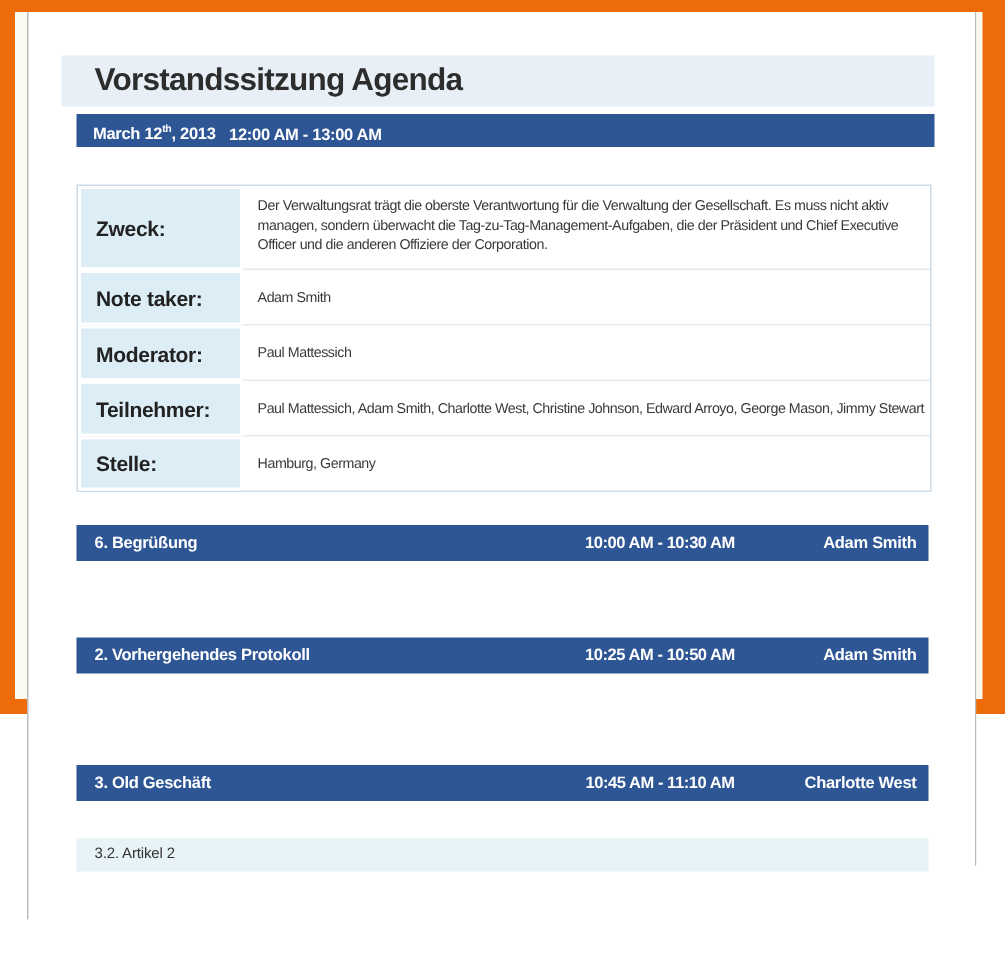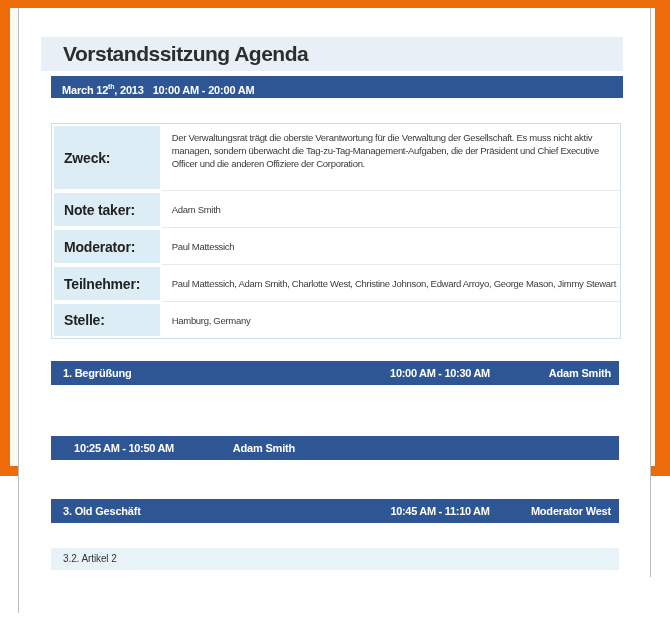--- a/index.html
+++ b/index.html
@@ -50,36 +50,36 @@
     width:96px;background:var(--label_bg,#dcedf6);
     border:2px solid #ffffff;
     font-size:14px;font-weight:bold;color:#222;
     padding:6px 6px 6px 10px;letter-spacing:-0.2px;vertical-align:top;
   }
   td.val{
     font-size:9.5px;letter-spacing:-0.3px;color:var(--text_body,#3a3a3a);
     padding:5px 4px 5px 10px;line-height:13px;height:26px;
     border-bottom:1px solid #e3ebf1;
   }
-  tr.first td.val{height:auto;padding-top:7px;padding-bottom:20px;margin-top:28px;}
+  tr.first td.val{height:auto;padding-top:7px;padding-bottom:9px;margin-top:28px;}
   tr:last-child td.val{border-bottom:none;}
   td.nowrap{white-space:nowrap;}
   .bar{
     display:flex;align-items:center;
     margin-left:10px;width:548px;height:24px;
     padding:0 8px 0 12px;
     background:var(--accent_blue,#2e5694);
     color:#fff;font-size:11px;font-weight:bold;letter-spacing:-0.2px;
   }
   .bar .b-title{flex:1;}
   .bar .b-time{width:122px;text-align:center;letter-spacing:-0.3px;}
   .bar .b-owner{width:110px;text-align:right;}
   .bar1{margin-top:22px;}
   .bar2{margin-top:51px;}
-  .bar3{margin-top:39px;}
+  .bar3{margin-top:61px;}
   .sub{
     margin-left:10px;width:556px;height:22px;line-height:22px;
     background:var(--subitem_bg,#e8f3f8);
     font-size:10px;color:#333;padding-left:12px;letter-spacing:-0.1px;
   }
   .sub1{margin-top:24px;}
   .sub2{margin-top:25px;}
 </style>
 </head>
 <body>
@@ -87,21 +87,21 @@
 <div class="frame">
   <div class="mat">
     <div class="page">
       <div class="content">
 
         <div class="title-band">
           <h1>Vorstandssitzung Agenda</h1>
         </div>
 
         <div class="date-bar">
-          <span>March 12</span><sup>th</sup><span>, 2013</span><span class="date-time">10:00 AM - 20:00 AM</span>
+          <span>March 12</span><sup>th</sup><span>, 2013</span><span class="date-time">12:00 AM - 13:00 AM</span>
         </div>
 
         <table class="info">
           <tbody>
               <tr class="first">
             <td class="lab">Zweck:</td>
             <td class="val">Der Verwaltungsrat trägt die oberste Verantwortung für die Verwaltung der Gesellschaft. Es muss nicht aktiv managen, sondern überwacht die Tag-zu-Tag-Management-Aufgaben, die der Präsident und Chief Executive Officer und die anderen Offiziere der Corporation.</td>
           </tr>
           <tr>
             <td class="lab">Note taker:</td>
@@ -116,34 +116,35 @@
             <td class="val nowrap">Paul Mattessich, Adam Smith, Charlotte West, Christine Johnson, Edward Arroyo, George Mason, Jimmy Stewart</td>
           </tr>
           <tr>
             <td class="lab">Stelle:</td>
             <td class="val nowrap">Hamburg, Germany</td>
           </tr>
         </tbody>
           </table>
 
         <div class="bar bar1">
-          <span class="b-title">1. Begrüßung</span>
+          <span class="b-title">6. Begrüßung</span>
           <span class="b-time">10:00 AM - 10:30 AM</span>
           <span class="b-owner">Adam Smith</span>
         </div>
 
         <div class="bar bar2">
+          <span class="b-title">2. Vorhergehendes Protokoll</span>
           <span class="b-time">10:25 AM - 10:50 AM</span>
           <span class="b-owner">Adam Smith</span>
         </div>
 
         <div class="bar bar3">
           <span class="b-title">3. Old Geschäft</span>
           <span class="b-time">10:45 AM - 11:10 AM</span>
-          <span class="b-owner">Moderator West</span>
+          <span class="b-owner">Charlotte West</span>
         </div>
 
         <div class="sub sub2">3.2. Artikel 2</div>
 
       </div>
     </div>
   </div>
 </div>
 
 </body></html>

